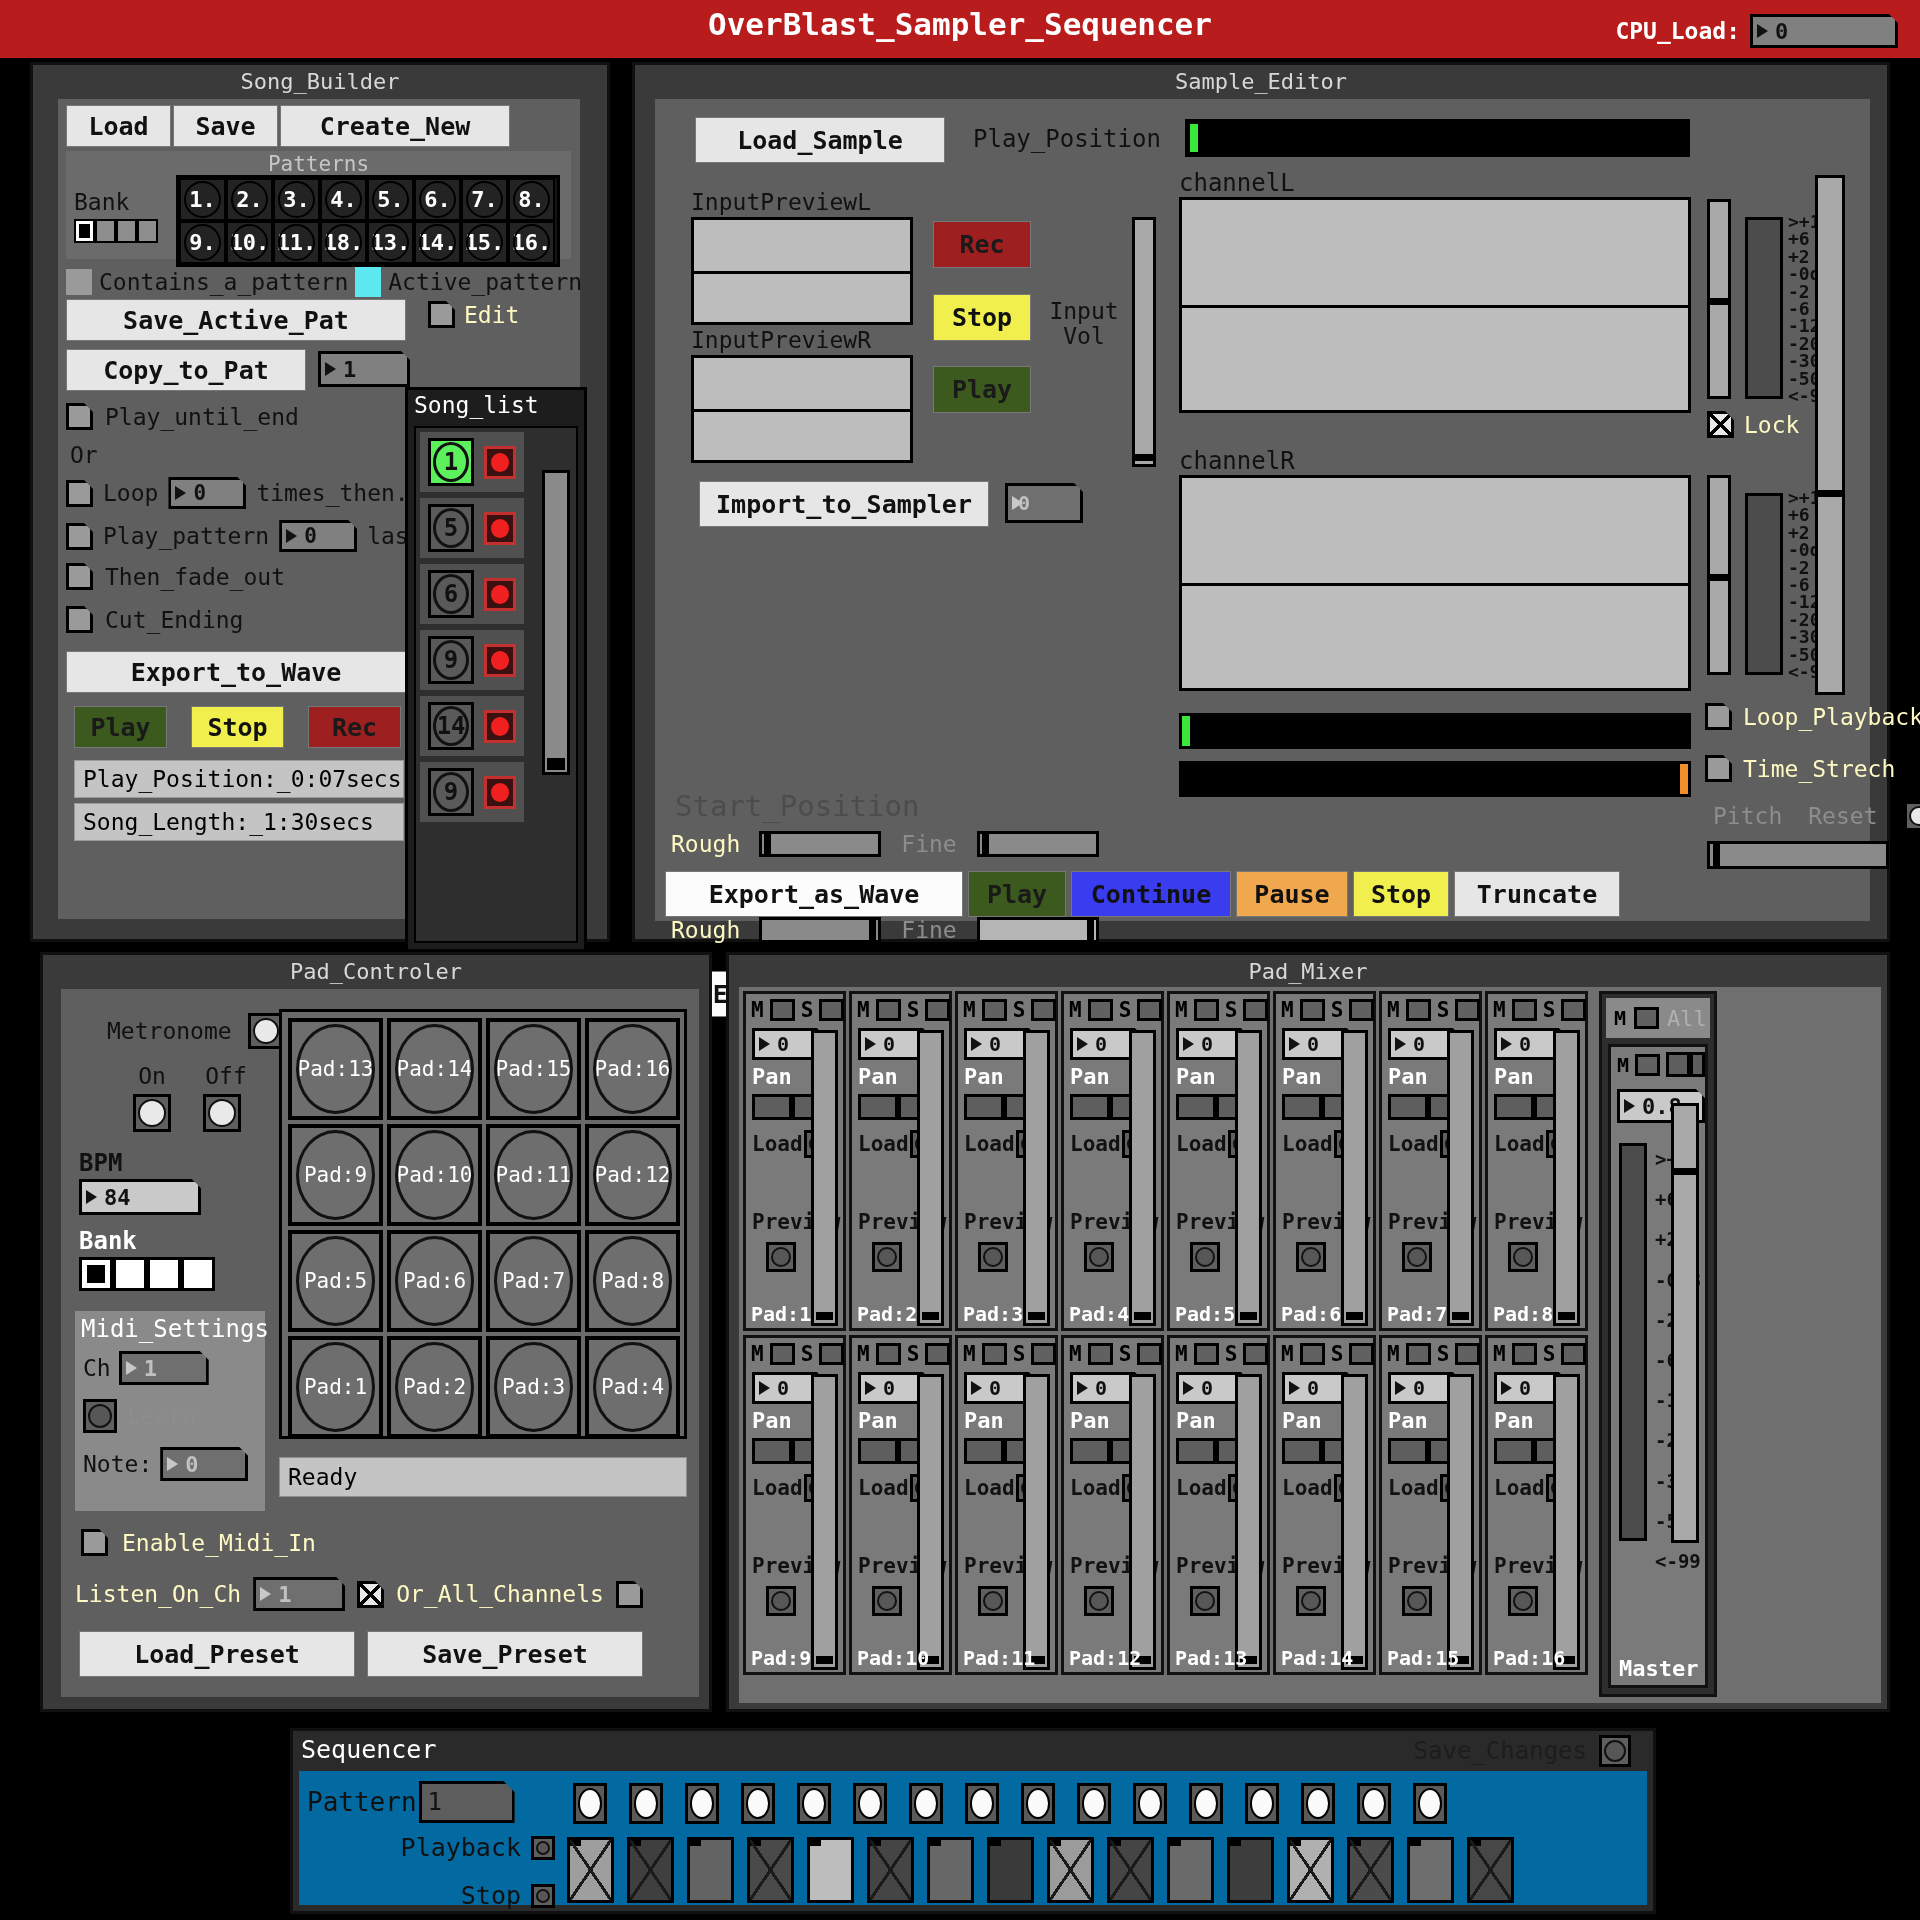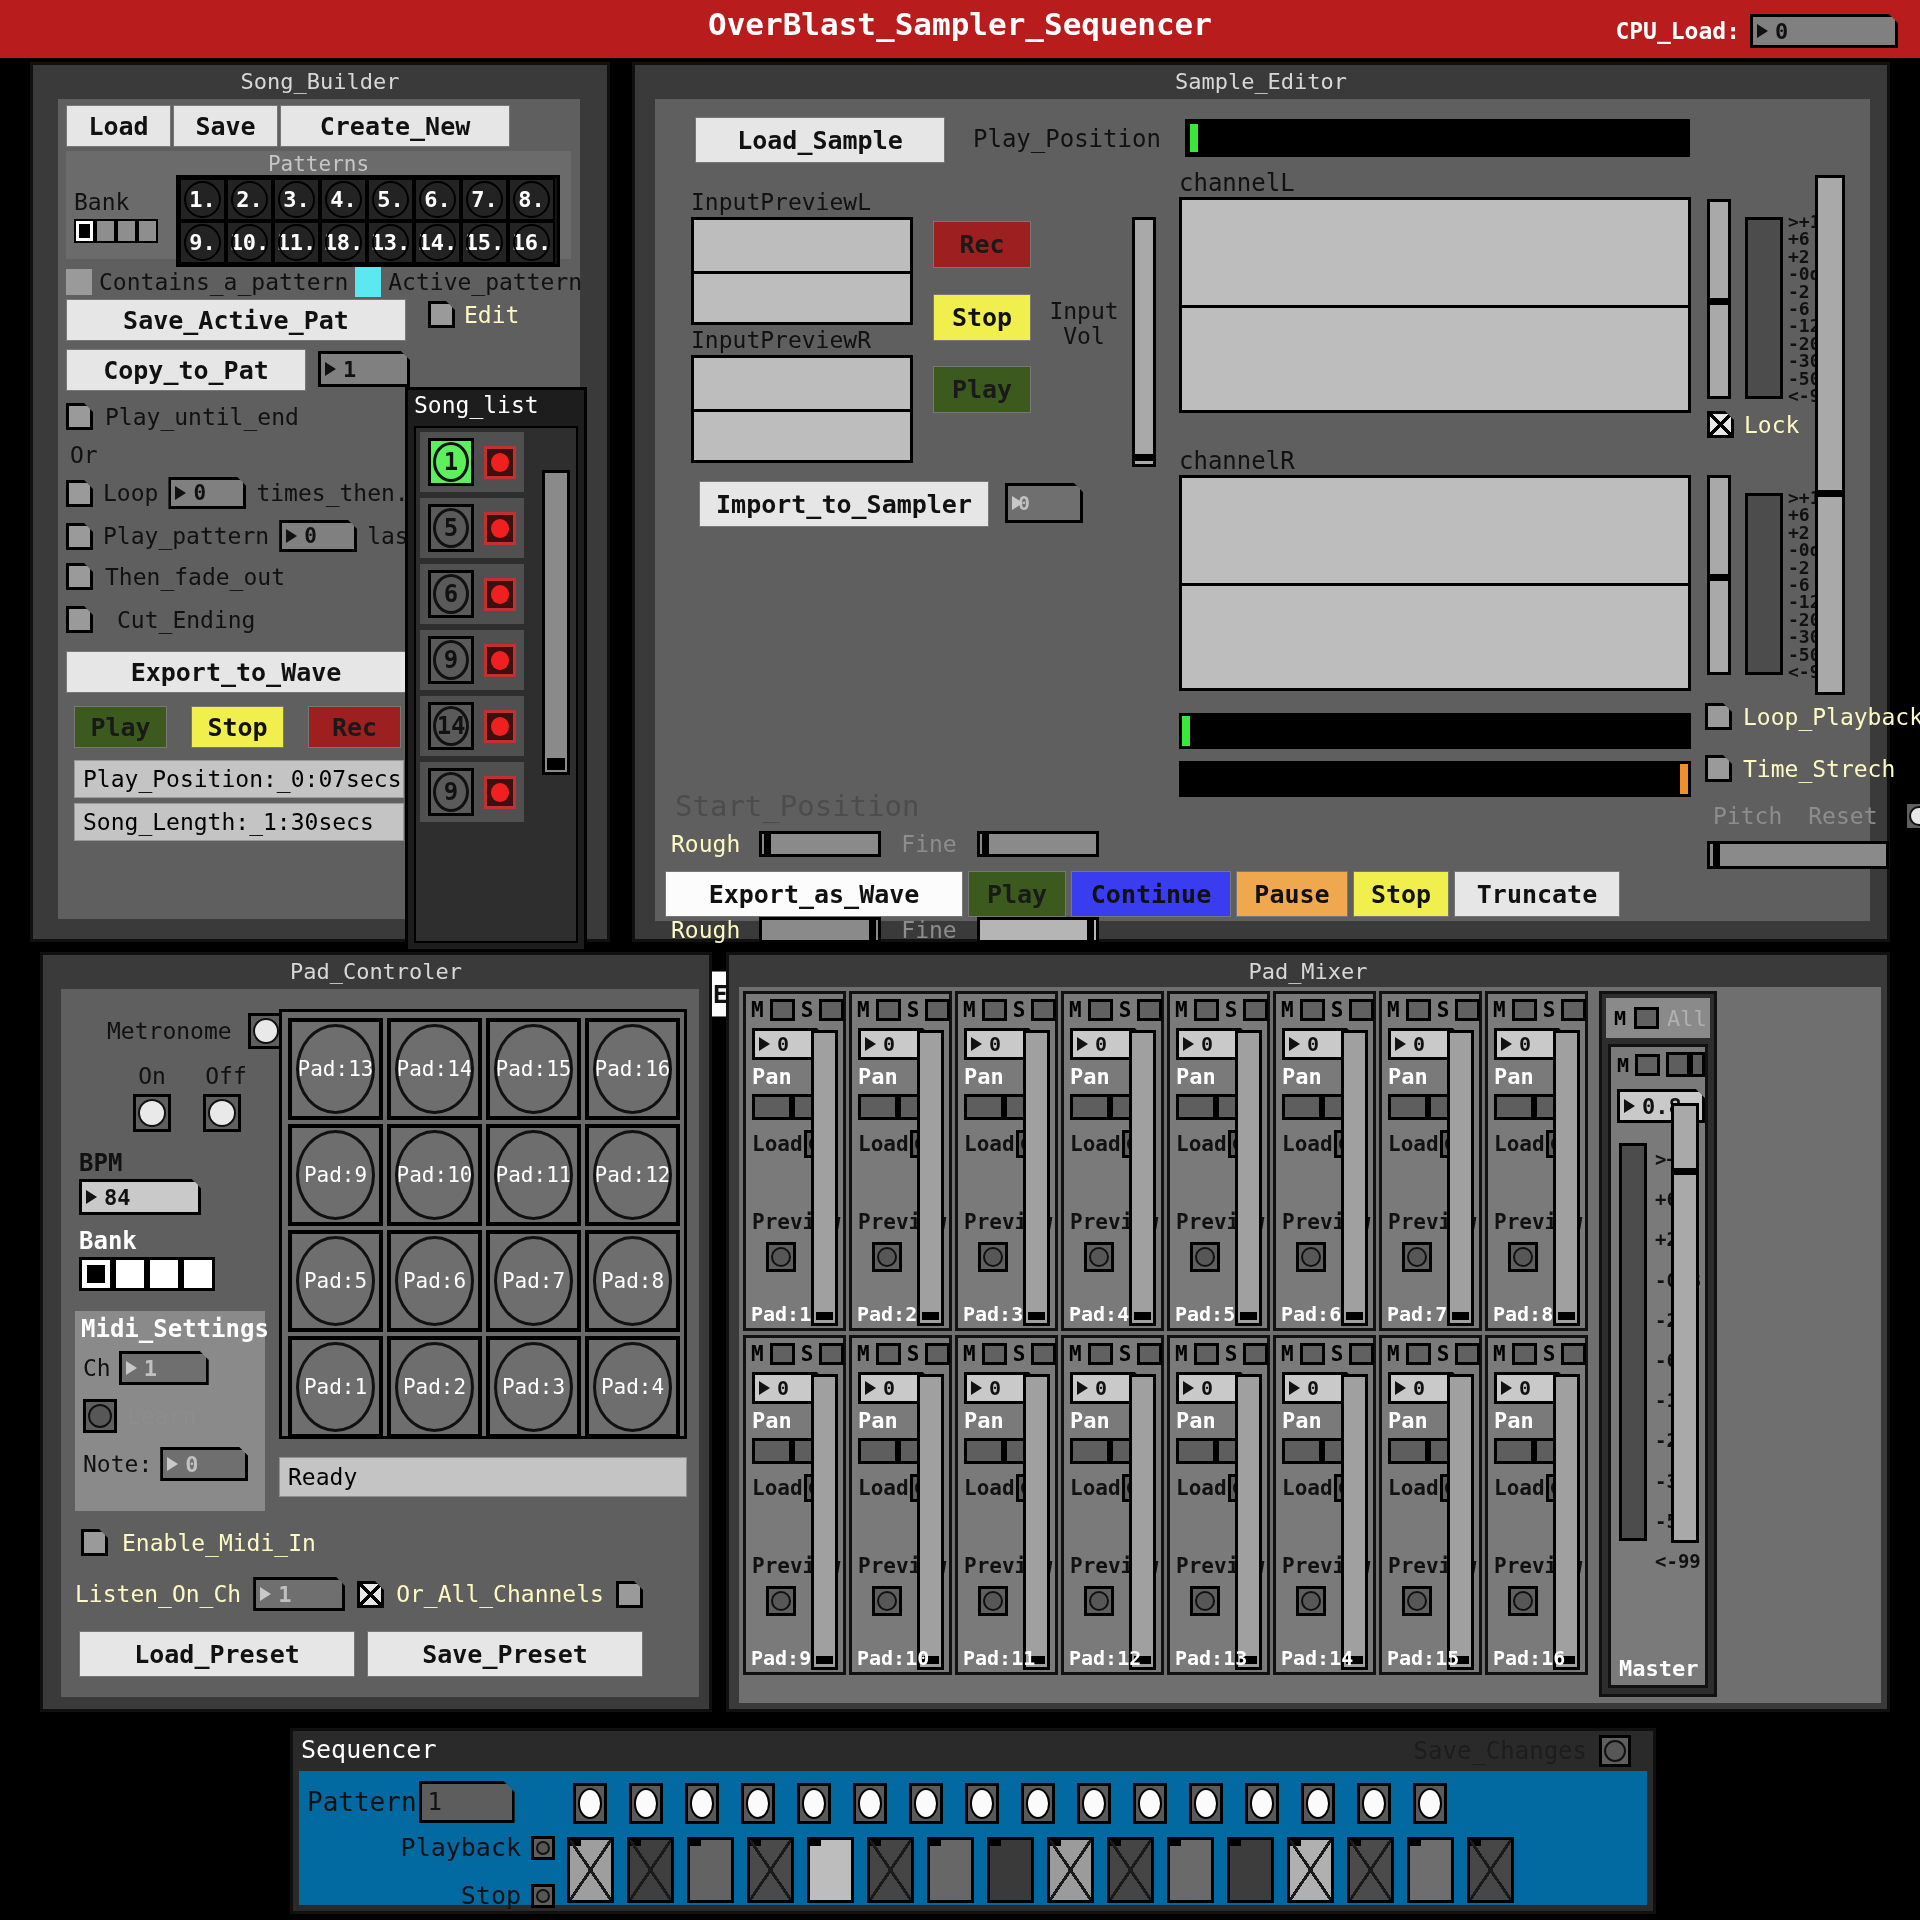--- a/index.html
+++ b/index.html
@@ -194,21 +194,21 @@
     <div style="position:absolute;left:8px;top:421px;display:flex;align-items:center;gap:10px;">
       <span class="chk"></span>
       <span class="lbl">Play_pattern</span>
       <span class="numbox" style="width:78px;height:32px;font-size:21px;">0</span>
       <span class="lbl">last.</span>
     </div>
     <div style="position:absolute;left:8px;top:464px;display:flex;align-items:center;gap:12px;">
       <span class="chk"></span>
       <span class="lbl">Then_fade_out</span>
     </div>
-    <div style="position:absolute;left:8px;top:507px;display:flex;align-items:center;gap:24px;">
+    <div style="position:absolute;left:8px;top:507px;display:flex;align-items:center;gap:12px;">
       <span class="chk"></span>
       <span class="lbl">Cut_Ending</span>
     </div>
 
     <div class="btn" style="position:absolute;left:8px;top:552px;width:340px;height:42px;">Export_to_Wave</div>
 
     <div class="btn green" style="position:absolute;left:16px;top:607px;width:93px;height:42px;">Play</div>
     <div class="btn yellow" style="position:absolute;left:133px;top:607px;width:93px;height:42px;">Stop</div>
     <div class="btn red" style="position:absolute;left:250px;top:607px;width:93px;height:42px;">Rec</div>
 
@@ -416,21 +416,21 @@
     <div style="position:absolute;left:18px;top:268px;display:flex;">
       <span style="width:34px;height:34px;background:#fff;border:3px solid #000;position:relative;">
           <i style="position:absolute;left:5px;top:5px;right:5px;bottom:5px;background:#000;display:block;"></i>
         </span>
       <span style="width:34px;height:34px;background:#fff;border:3px solid #000;"></span>
       <span style="width:34px;height:34px;background:#fff;border:3px solid #000;"></span>
       <span style="width:34px;height:34px;background:#fff;border:3px solid #000;"></span>
     </div>
 
     <div style="position:absolute;left:14px;top:322px;width:190px;height:200px;background:#8a8a8a;">
-      <div style="padding:4px 0 0 6px;font-size:24px;color:#fff;font-weight:bold;">Midi_Settings</div>
+      <div style="padding:4px 0 0 6px;font-size:24px;color:#fff;font-weight:normal;">Midi_Settings</div>
       <div style="position:absolute;left:8px;top:40px;display:flex;align-items:center;gap:8px;">
         <span class="lbl">Ch</span>
         <span class="numbox dark" style="width:90px;height:34px;">1</span>
       </div>
       <div style="position:absolute;left:8px;top:88px;display:flex;align-items:center;gap:10px;">
         <span class="bang dk" style="width:34px;height:34px;"></span>
         <span class="lbl dim">Learn</span>
       </div>
       <div style="position:absolute;left:8px;top:136px;display:flex;align-items:center;gap:8px;">
         <span class="lbl">Note:</span>

